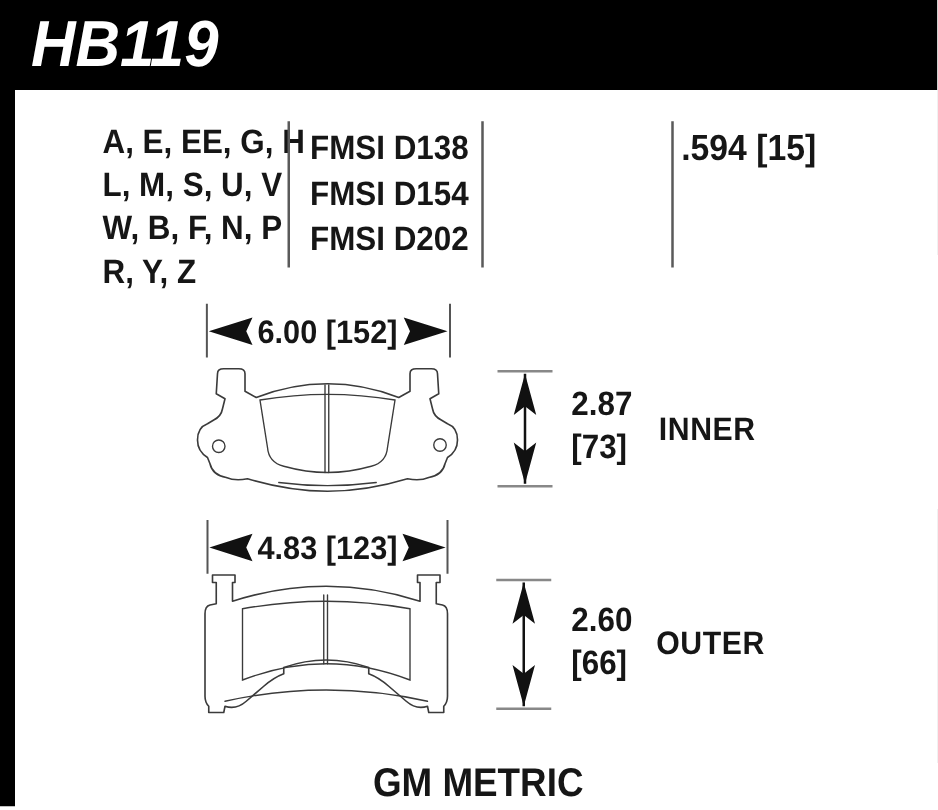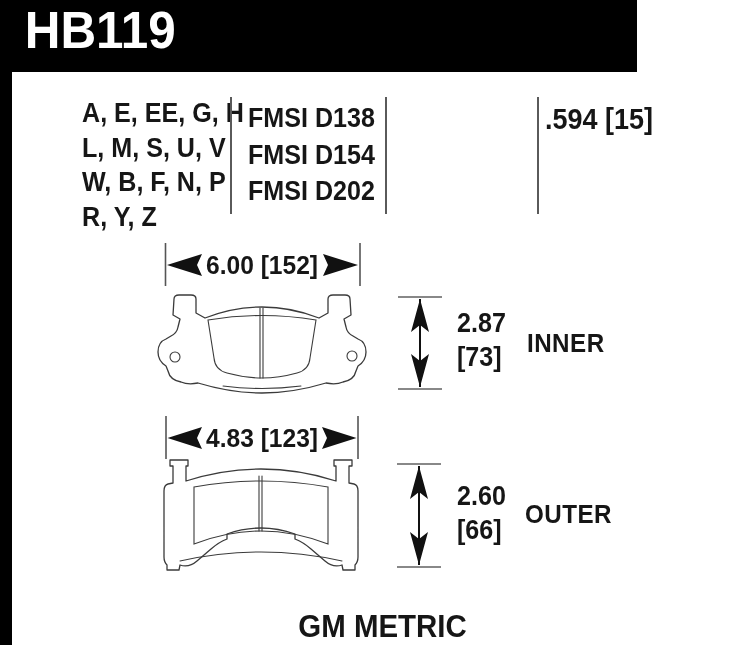--- a/index.html
+++ b/index.html
@@ -2,22 +2,22 @@
 <html><head>
 <meta charset="utf-8">
 <style>
   * { margin:0; padding:0; box-sizing:border-box; }
   html,body { background:#e8e8e8; }
   .page {
     position:relative; width:750px; height:648px; background:#ffffff;
     font-family:"Liberation Sans", sans-serif; overflow:hidden;
   }
   .header-bar {
-    position:absolute; left:0; top:0; width:637px; height:72px; background:#000000;
-    display:flex; 
+    position:absolute; left:0; top:0; width:750px; height:72px; background:#000000;
+    display:flex; align-items:center;font-style:italic;
   }
   .part-number {
     color:#ffffff; font-size:52px; font-weight:bold; letter-spacing:0px;
     padding-left:26px; transform:scaleX(.95); transform-origin:0 50%;
     white-space:nowrap;
   }
   .left-strip { position:absolute; left:0; top:0; width:12px; height:645px; background:#000000; }
 
   .txt { position:absolute; color:#161616; font-weight:bold; white-space:nowrap;
          transform:scaleX(.93); transform-origin:0 0; }

